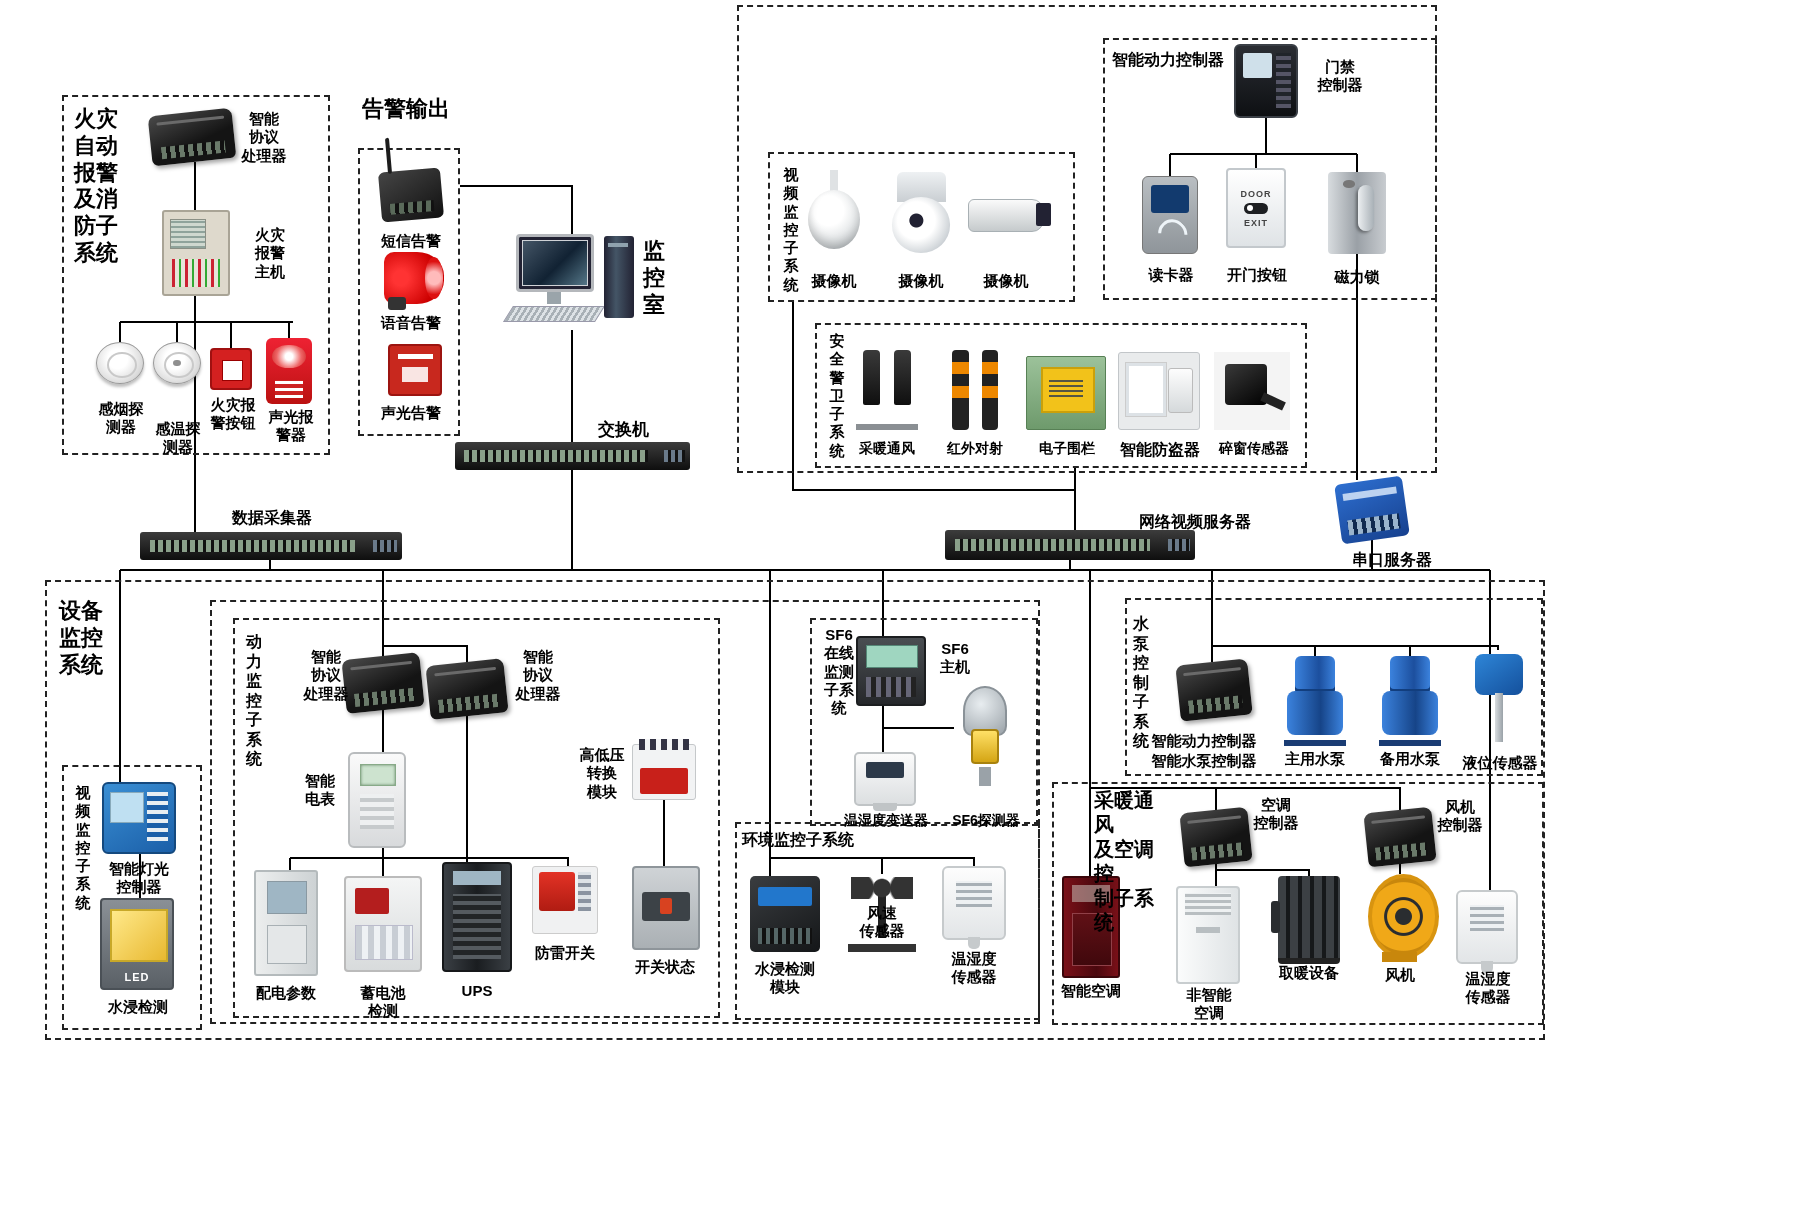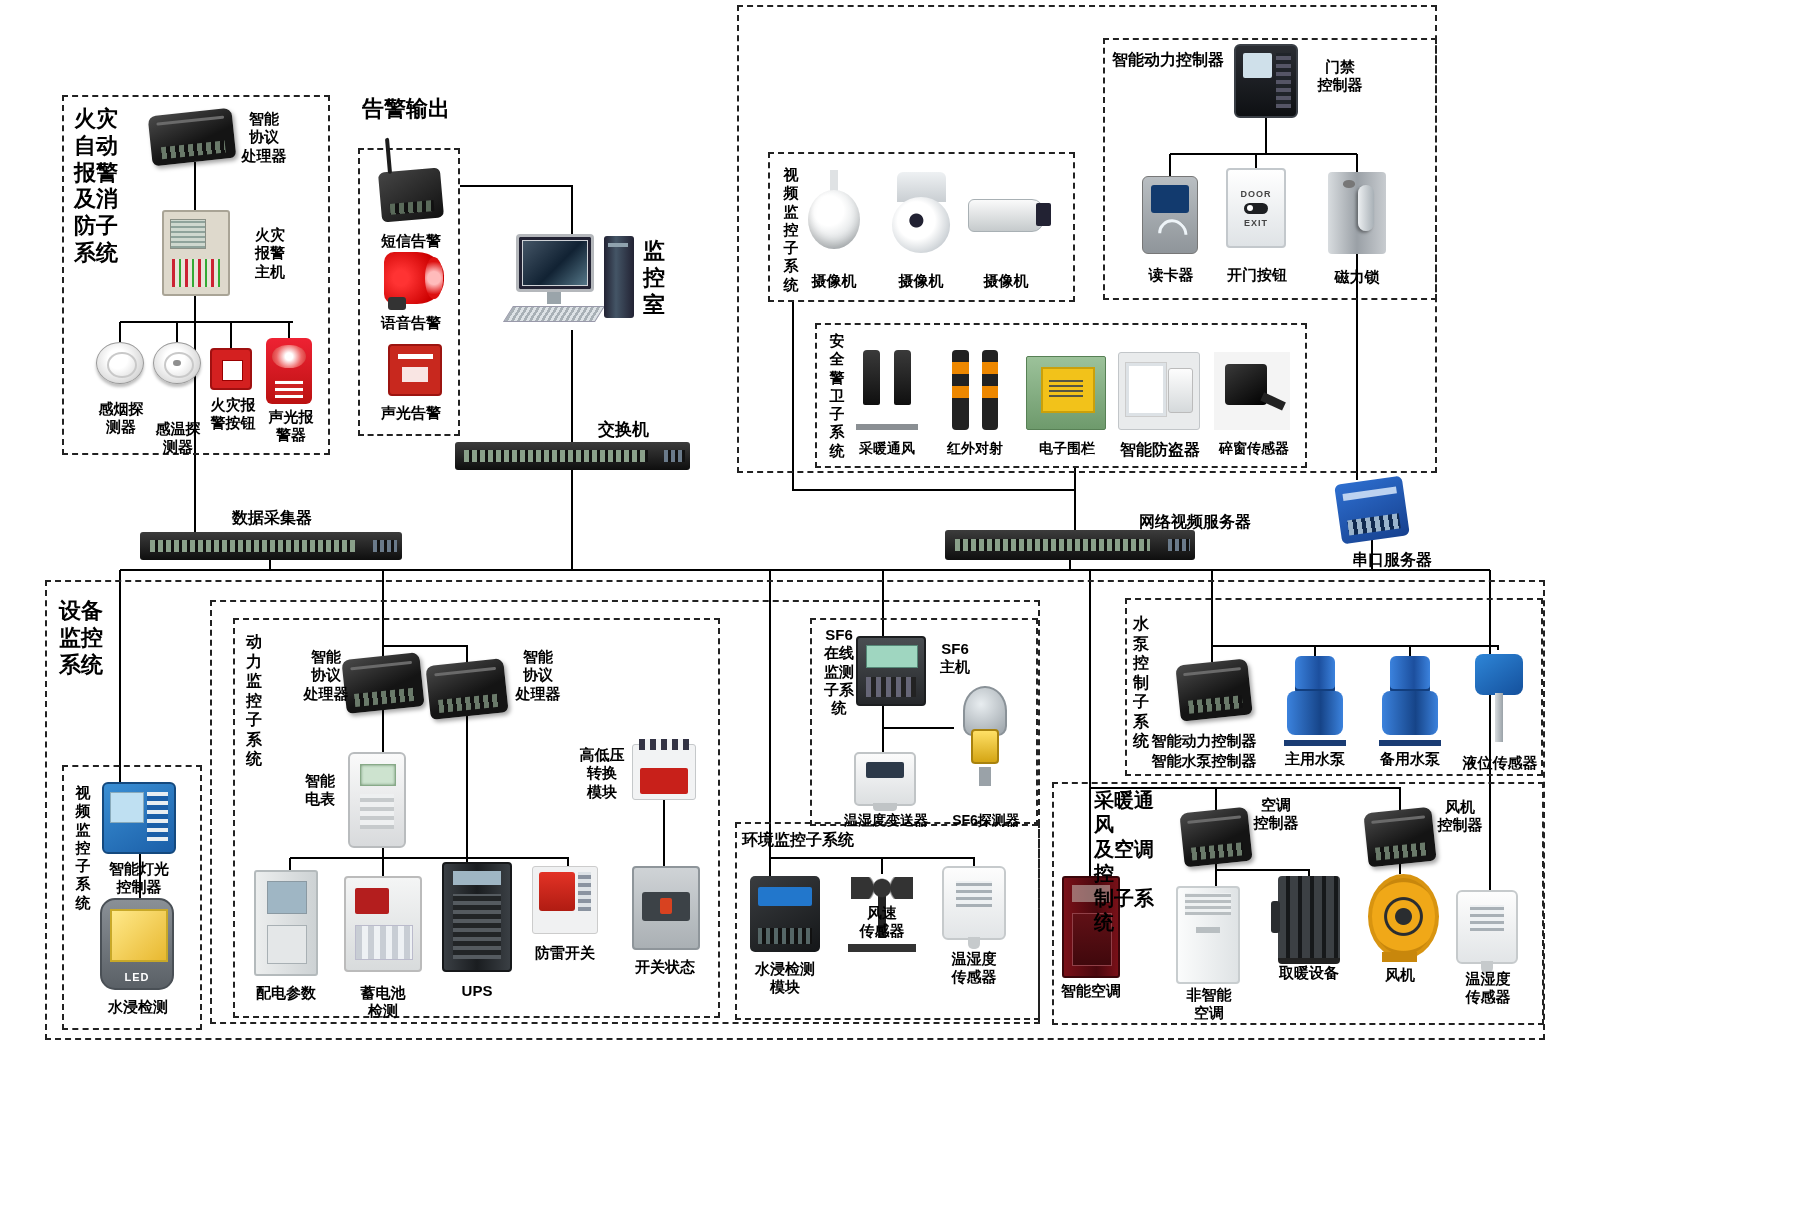--- a/index.html
+++ b/index.html
@@ -169,21 +169,21 @@
   .d-heater{background:repeating-linear-gradient(90deg,#3c4044 0 8px,#16181a 8px 12px);border-radius:4px;border-bottom:6px solid #222}
   .d-heater::before{content:"";position:absolute;left:-12%;top:30%;width:16%;height:40%;background:#2a2d30;border-radius:3px}
 
   .d-fan::before{content:"";position:absolute;left:5%;top:0;width:90%;height:88%;border-radius:50%;background:radial-gradient(circle,#2a2d30 16%,#f0a818 18% 32%,#2a2d30 34% 38%,#f0a818 40% 68%,#c8870c 70%);border:4px solid #d89410}
   .d-fan::after{content:"";position:absolute;left:25%;bottom:0;width:50%;height:11%;background:#c8870c}
 
   .d-bluectrl{background:linear-gradient(150deg,#3a8fd4,#1b5fa8);border-radius:6px;border:2px solid #14497e}
   .d-bluectrl::before{content:"";position:absolute;left:9%;top:12%;width:46%;height:42%;background:#bfe0f2;border:1px solid #88aabb}
   .d-bluectrl::after{content:"";position:absolute;left:62%;top:12%;width:29%;height:72%;background:repeating-linear-gradient(0deg,#e8eef2 0 4px,#1b5fa8 4px 9px)}
 
-  .d-led{background:linear-gradient(#8a9096,#5a6066);border-radius:15px;border:2px solid #4a5056}
+  .d-led{background:linear-gradient(#8a9096,#5a6066);border-radius:4px;border:2px solid #4a5056}
   .d-led::before{content:"";position:absolute;left:12%;top:10%;width:76%;height:56%;background:linear-gradient(135deg,#ffe98a,#e8b830);border:2px solid #c8a828}
   .d-led .tag{position:absolute;left:0;bottom:6%;width:100%;text-align:center;color:#fff;font-size:11px;font-weight:bold;letter-spacing:1px}
 </style>
 </head>
 <body>
 
 <div id="canvas">
 
   <svg class="wires" width="1820" height="1221">
     <path fill="none" stroke="#000" stroke-width="2" d="

